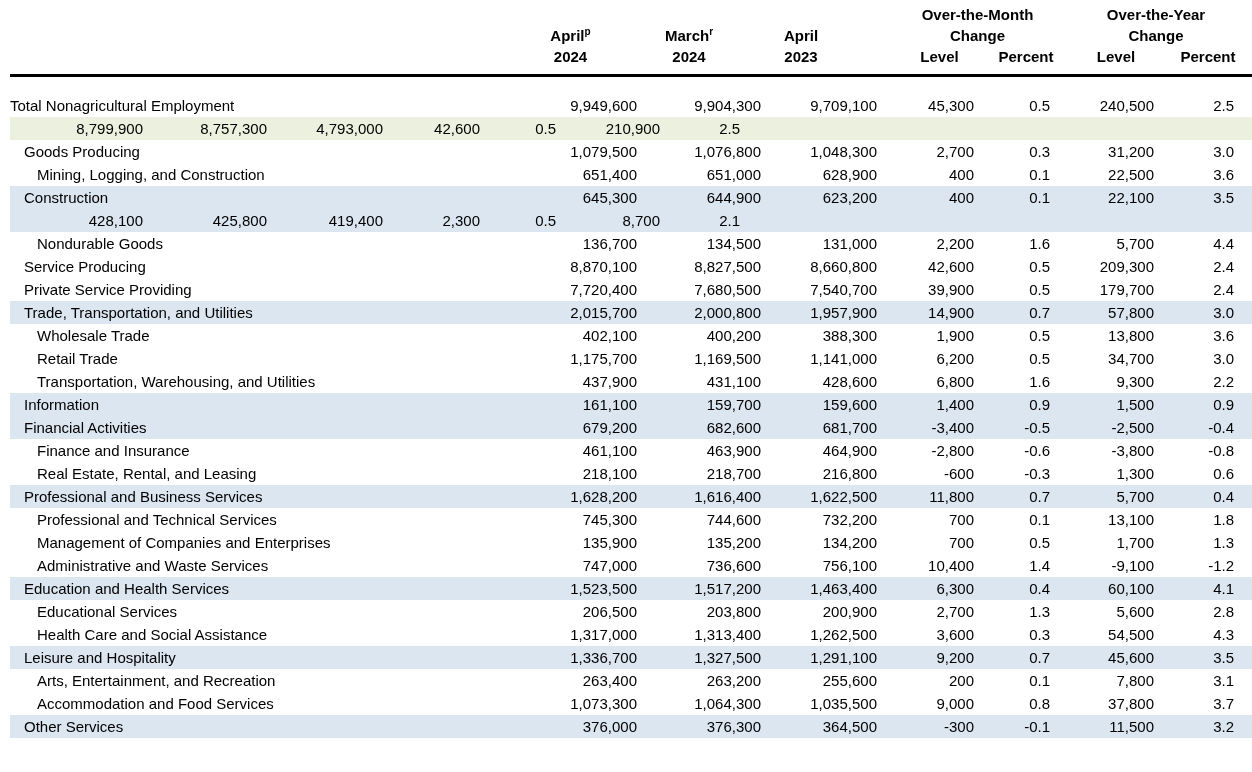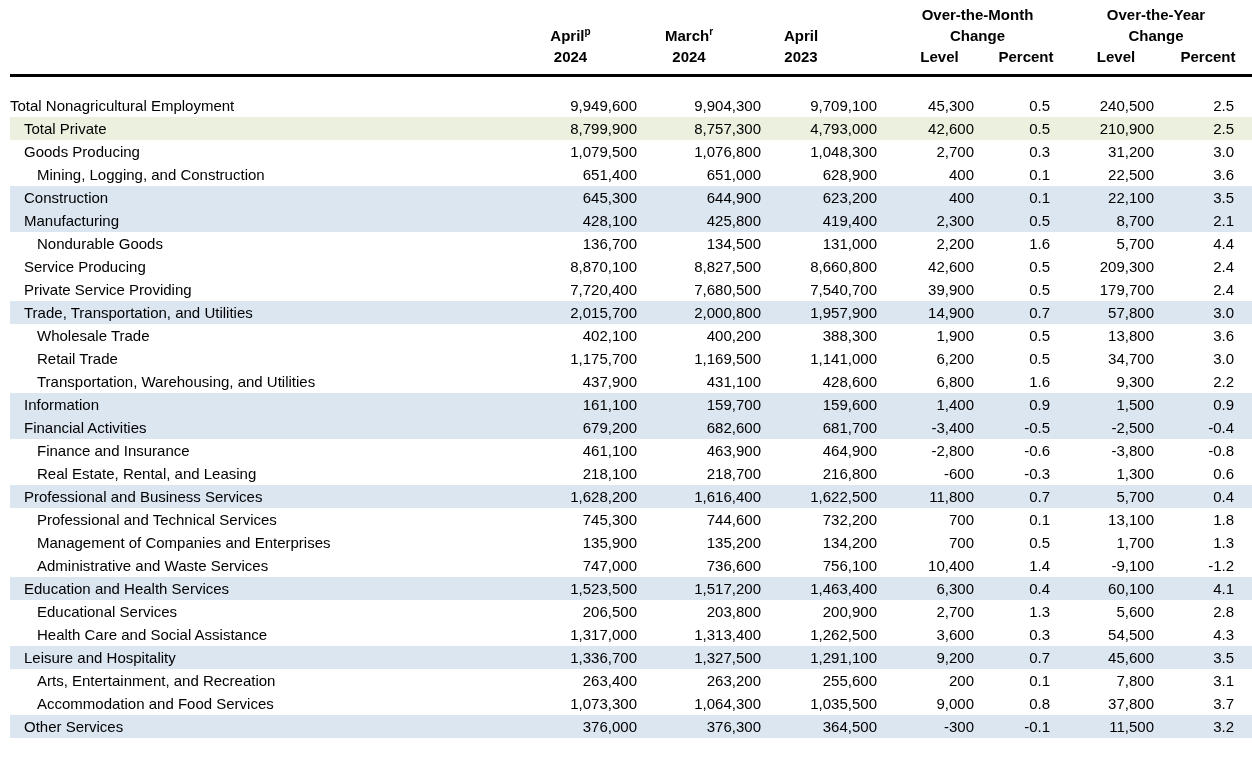--- a/index.html
+++ b/index.html
@@ -87,21 +87,20 @@
         <div class="cell label">Total Nonagricultural Employment</div>
         <div class="cell num c1">9,949,600</div>
         <div class="cell num c2">9,904,300</div>
         <div class="cell num c3">9,709,100</div>
         <div class="cell num c4">45,300</div>
         <div class="cell num c5">0.5</div>
         <div class="cell num c6">240,500</div>
         <div class="cell num c7">2.5</div>
       </div>
       <div class="row indent1 hl-green">
-        <div class="cell label">Total Private</div>
         <div class="cell num c1">8,799,900</div>
         <div class="cell num c2">8,757,300</div>
         <div class="cell num c3">4,793,000</div>
         <div class="cell num c4">42,600</div>
         <div class="cell num c5">0.5</div>
         <div class="cell num c6">210,900</div>
         <div class="cell num c7">2.5</div>
       </div>
       <div class="row indent1">
         <div class="cell label">Goods Producing</div>
@@ -127,21 +126,20 @@
         <div class="cell label">Construction</div>
         <div class="cell num c1">645,300</div>
         <div class="cell num c2">644,900</div>
         <div class="cell num c3">623,200</div>
         <div class="cell num c4">400</div>
         <div class="cell num c5">0.1</div>
         <div class="cell num c6">22,100</div>
         <div class="cell num c7">3.5</div>
       </div>
       <div class="row indent1 hl-blue">
-        <div class="cell label">Manufacturing</div>
         <div class="cell num c1">428,100</div>
         <div class="cell num c2">425,800</div>
         <div class="cell num c3">419,400</div>
         <div class="cell num c4">2,300</div>
         <div class="cell num c5">0.5</div>
         <div class="cell num c6">8,700</div>
         <div class="cell num c7">2.1</div>
       </div>
       <div class="row indent2">
         <div class="cell label">Nondurable Goods</div>

